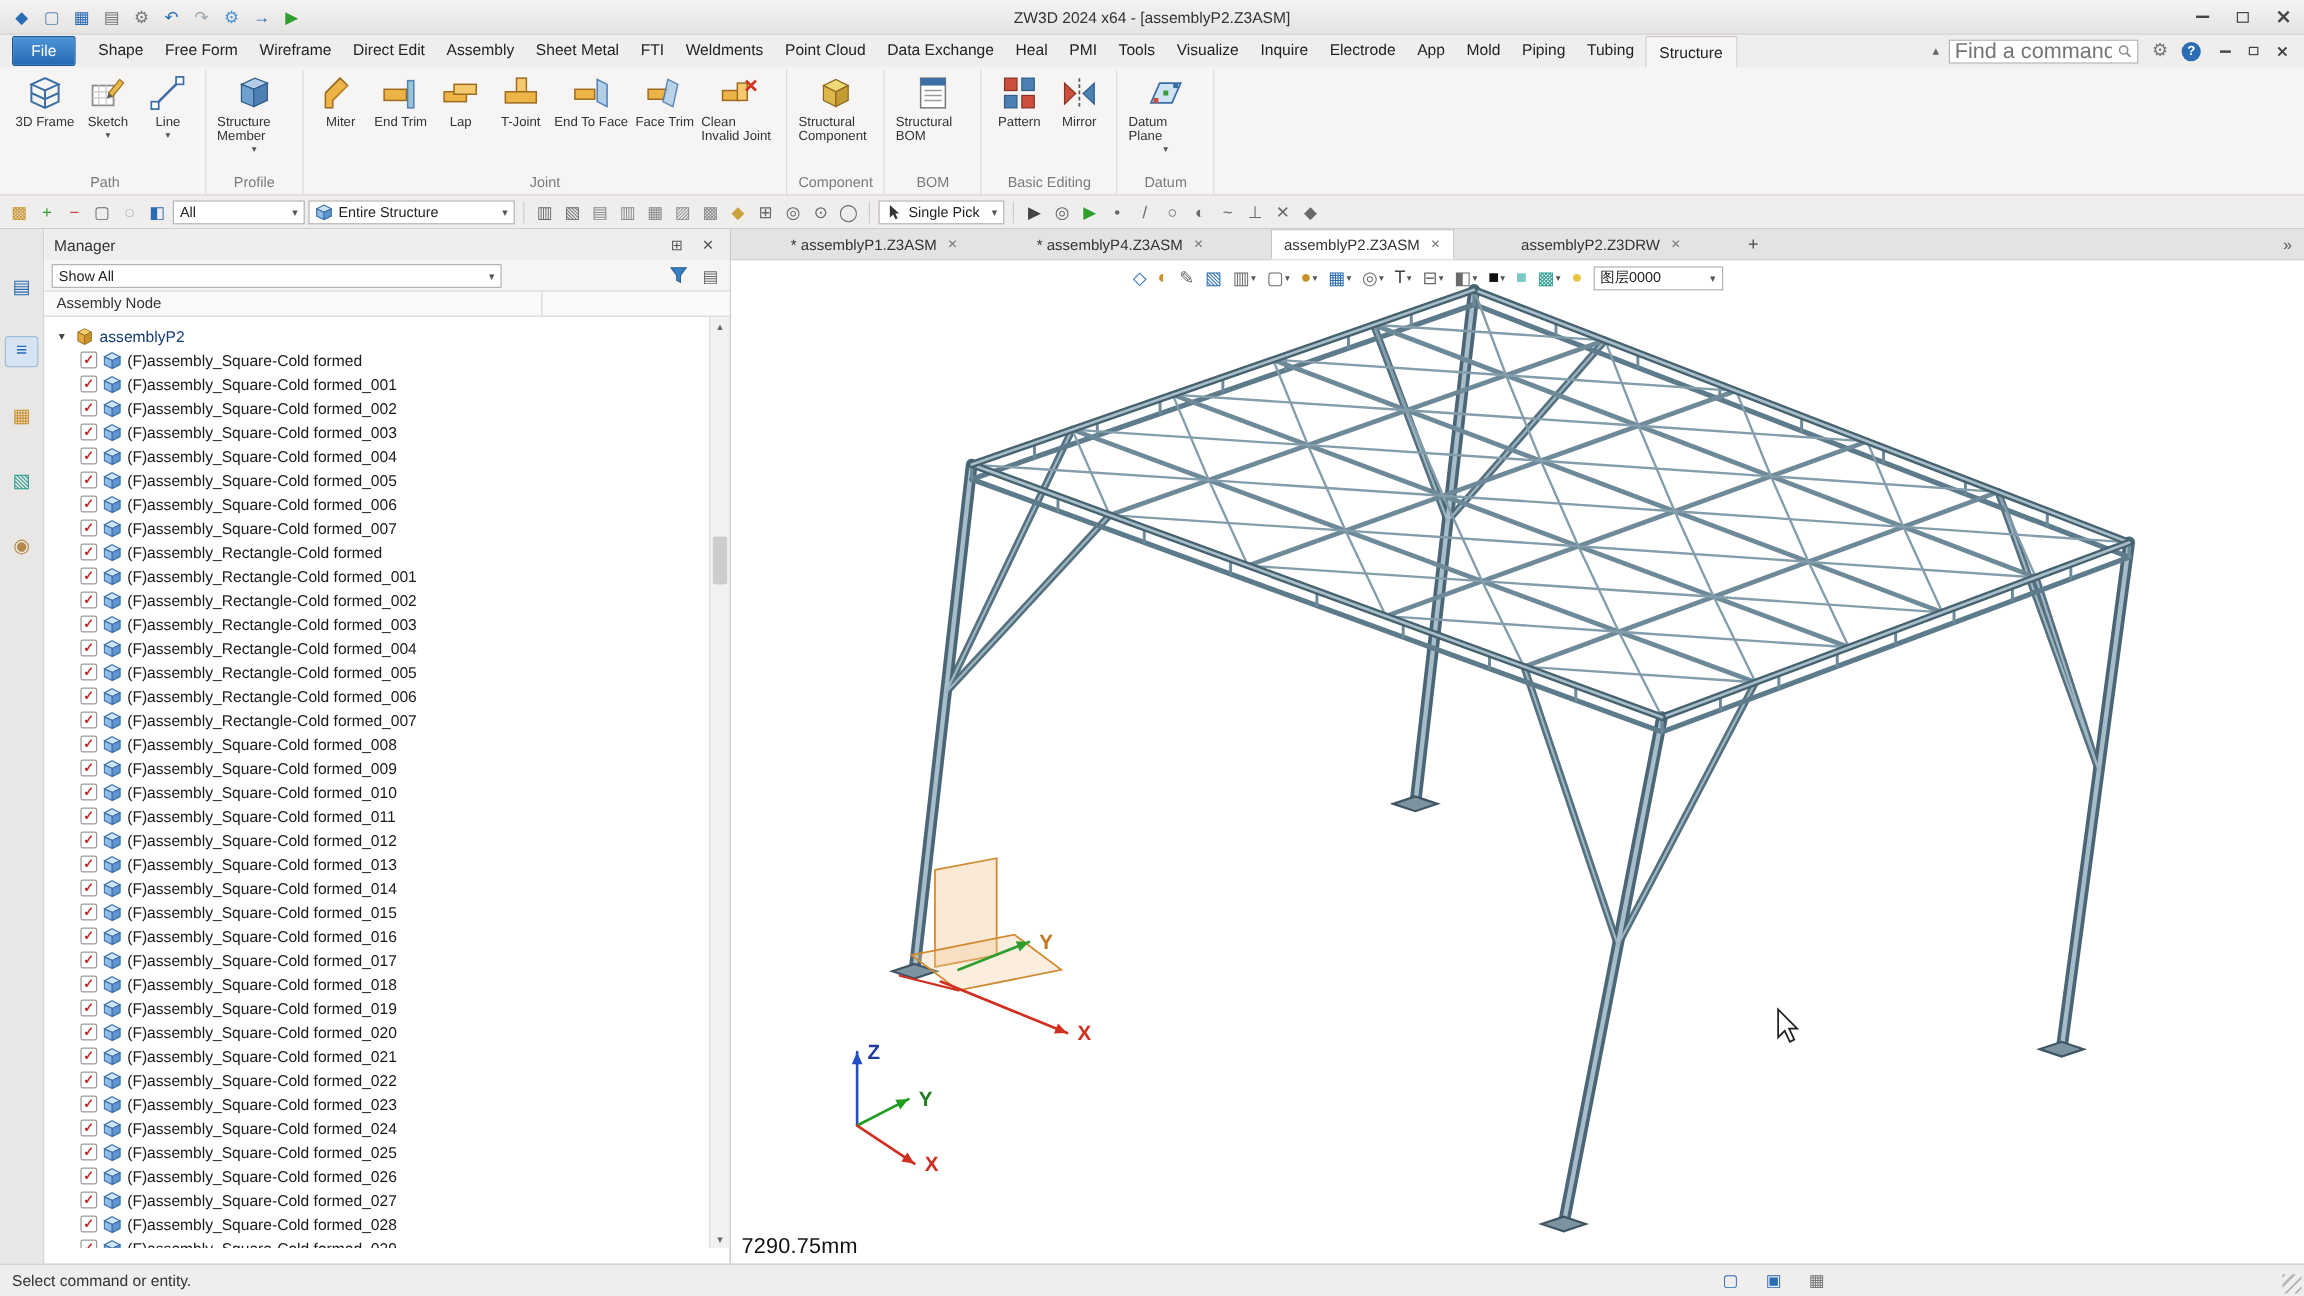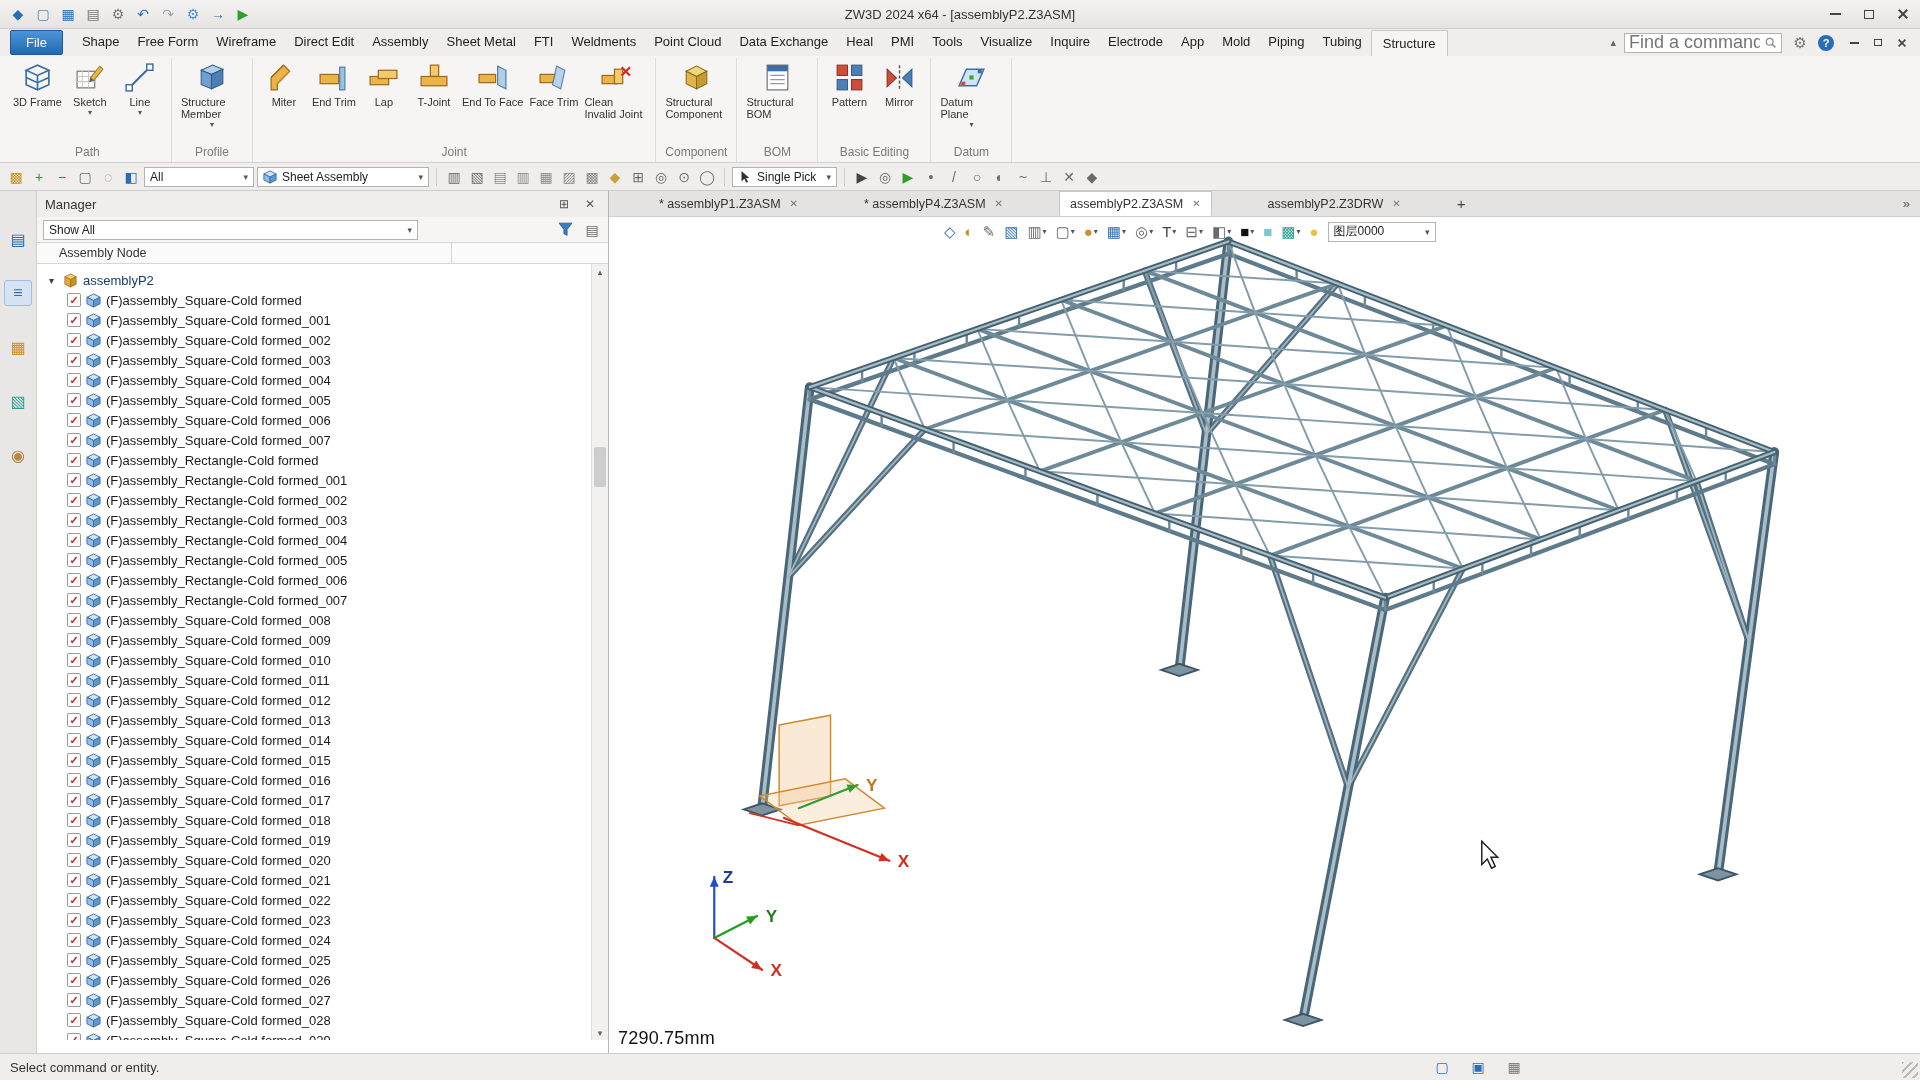--- a/index.html
+++ b/index.html
@@ -76,21 +76,21 @@
   .mgr-titlebar{height:26px;display:flex;align-items:center;padding:0 8px;font-size:13px;
     color:#333;background:#f0eeed;flex:none;}
   .mgr-tb-icons{margin-left:auto;display:flex;gap:6px;}
   .mgr-tb-icons .tbico{font-size:12px;}
   .mgr-filter-row{height:25px;display:flex;align-items:center;padding:0 6px;gap:8px;
     background:#f7f5f4;flex:none;}
   .showall{width:375px;}
   .mgr-filter-row .spacer{flex:1;}
   .funnel{width:17px;height:17px;}
   .mgr-colhead{height:22px;border-top:1px solid #d8d6d5;border-bottom:1px solid #d8d6d5;
-    display:flex;align-items:center;padding-left:22px;font-size:12.5px;color:#333;
+    display:flex;align-items:center;padding-left:10px;font-size:12.5px;color:#333;
     background:#fafafa;position:relative;flex:none;}
   .col-div{position:absolute;left:414px;top:0;bottom:0;width:1px;background:#d8d6d5;}
   .mgr-tree{position:relative;height:776px;overflow:hidden;font-size:13px;padding-top:6px;flex:none;}
   .trow{height:20px;display:flex;align-items:center;gap:5px;padding-left:30px;white-space:nowrap;}
   .trow.root{padding-left:8px;}
   .caret{width:13px;font-size:10px;color:#444;text-align:center;}
   .rootlbl{font-weight:normal;color:#143b74;}
   .cb{width:14px;height:14px;border:1px solid #999;background:#fff;display:flex;
     align-items:center;justify-content:center;flex:none;border-radius:2px;}
   .ck{color:#c42b2b;font-size:11px;font-weight:bold;line-height:1;}
@@ -485,21 +485,21 @@
       <span class="tbico" style="color: rgb(42, 109, 181);">◧</span>
     </div>
   <div class="dropdown w110">
     <span>All</span>
     <span class="arrow">▾</span>
   </div>
   <div class="dropdown w170">
     <svg>
         <use href="#sym-cube"></use>
       </svg>
-    <span>Sheet Assembly</span>
+    <span>Entire Structure</span>
     <span class="arrow">▾</span>
   </div>
   <div class="vsep"></div>
   <div class="icon-row">
 
   <span class="tbico" style="color: rgb(106, 106, 106);">▥</span>
       <span class="tbico" style="color: rgb(106, 106, 106);">▧</span>
       <span class="tbico" style="color: rgb(138, 138, 138);">▤</span>
       <span class="tbico" style="color: rgb(138, 138, 138);">▥</span>
       <span class="tbico" style="color: rgb(138, 138, 138);">▦</span>

